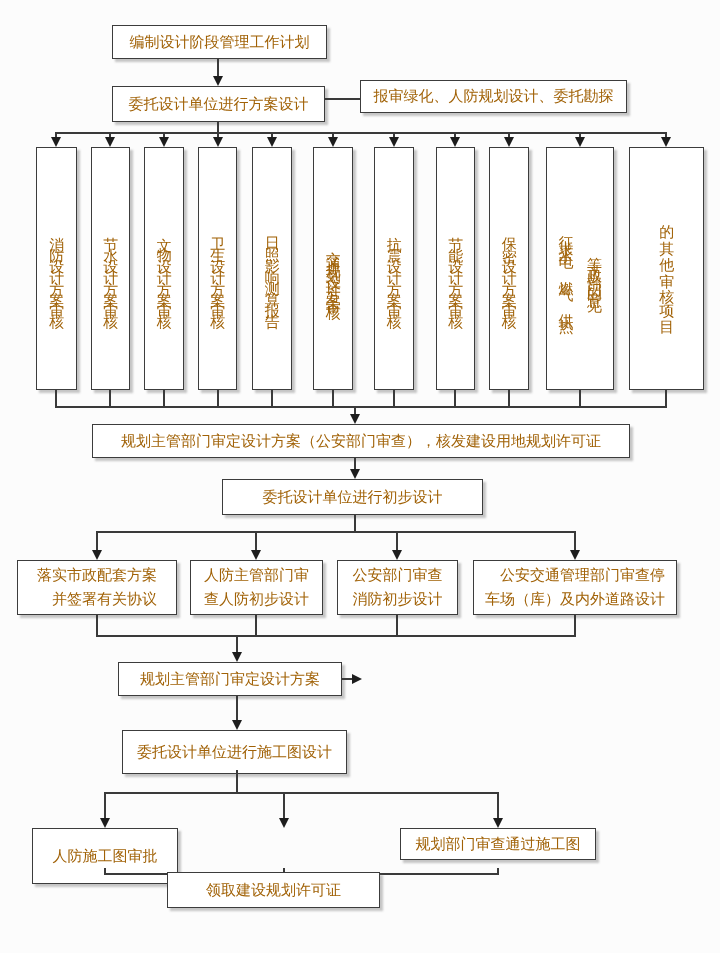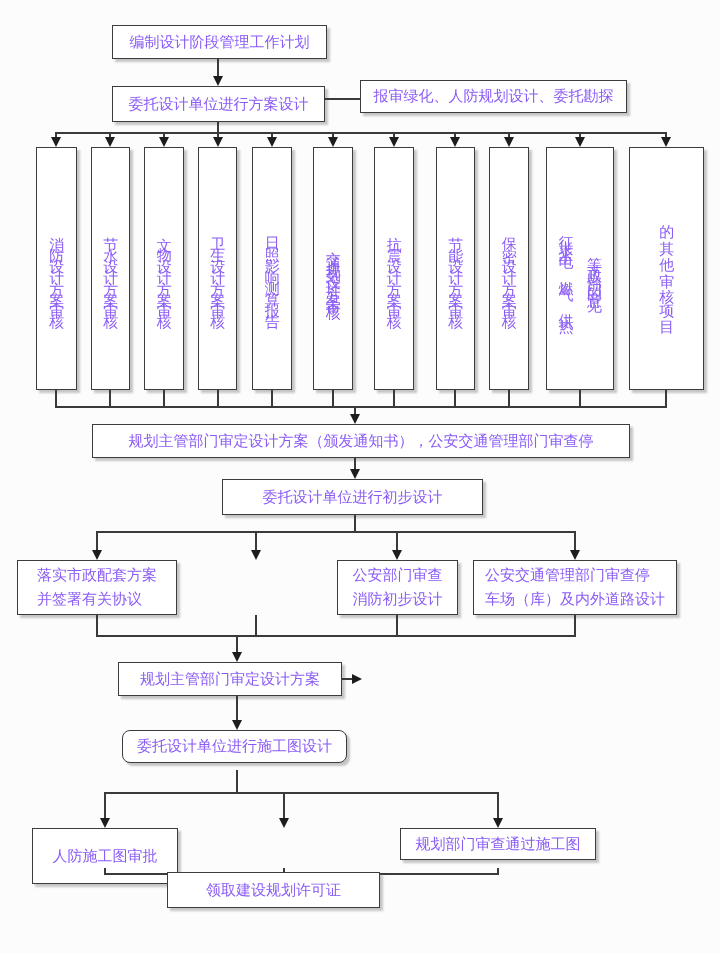--- a/index.html
+++ b/index.html
@@ -16,24 +16,24 @@
     color:#222;
   }
   .box{
     position:absolute;
     background:#ffffff;
     border:1.5px solid #3c3c3c;
     box-shadow:3px 3px 2px rgba(130,130,130,.45);
     display:flex;
     align-items:center;
     justify-content:center;
-    text-align:left;
+    text-align:right;
     font-size:15px;
     line-height:1.5;
-    color:#8b5cf6;
+    color:#a16207;
     box-sizing:border-box;
   }
   .two-line{white-space:pre-line;line-height:1.55;}
   .vbox{flex-direction:row;gap:6px;}
   .vtext{
     writing-mode:vertical-lr;
     text-orientation:upright;
     letter-spacing:11px;
     font-size:15px;
   }
@@ -140,61 +140,63 @@
   <div class="vline" style="left:332px;top:390px;height:18px;"></div>
   <div class="vline" style="left:393px;top:390px;height:18px;"></div>
   <div class="vline" style="left:454px;top:390px;height:18px;"></div>
   <div class="vline" style="left:508px;top:390px;height:18px;"></div>
   <div class="vline" style="left:579px;top:390px;height:18px;"></div>
   <div class="vline" style="left:665px;top:390px;height:18px;"></div>
   <div class="hline" style="left:56px;top:406px;width:611px;"></div>
   <div class="vline" style="left:354px;top:406px;height:8px;"></div>
   <div class="arrow-down" style="left:350px;top:414px;"></div>
 
-  <div class="box" style="left:92px;top:424px;width:538px;height:34px;">规划主管部门审定设计方案（颁发通知书），公安交通管理部门审查停</div>
+  <div class="box" style="left:92px;top:424px;width:538px;height:34px;">规划主管部门审定设计方案（公安部门审查），核发建设用地规划许可证</div>
 
   <div class="vline" style="left:354px;top:458px;height:12px;"></div>
   <div class="arrow-down" style="left:350px;top:469px;"></div>
 
   <div class="box" style="left:222px;top:479px;width:261px;height:36px;">委托设计单位进行初步设计</div>
 
   <div class="vline" style="left:354px;top:515px;height:18px;"></div>
   <div class="hline" style="left:97px;top:531px;width:479px;"></div>
   <div class="vline" style="left:96px;top:531px;height:19px;"></div>
   <div class="arrow-down" style="left:92px;top:550px;"></div>
   <div class="vline" style="left:255px;top:531px;height:19px;"></div>
   <div class="arrow-down" style="left:251px;top:550px;"></div>
   <div class="vline" style="left:396px;top:531px;height:19px;"></div>
   <div class="arrow-down" style="left:392px;top:550px;"></div>
   <div class="vline" style="left:574px;top:531px;height:19px;"></div>
   <div class="arrow-down" style="left:570px;top:550px;"></div>
 
   <div class="box two-line" style="left:17px;top:560px;width:160px;height:55px;">落实市政配套方案
 并签署有关协议</div>
+  <div class="box two-line" style="left:190px;top:560px;width:133px;height:55px;">人防主管部门审
+查人防初步设计</div>
   <div class="box two-line" style="left:337px;top:560px;width:121px;height:55px;">公安部门审查
 消防初步设计</div>
   <div class="box two-line" style="left:473px;top:560px;width:204px;height:55px;">公安交通管理部门审查停
 车场（库）及内外道路设计</div>
 
   <div class="vline" style="left:96px;top:615px;height:22px;"></div>
   <div class="vline" style="left:255px;top:615px;height:22px;"></div>
   <div class="vline" style="left:396px;top:615px;height:22px;"></div>
   <div class="vline" style="left:574px;top:615px;height:22px;"></div>
   <div class="hline" style="left:96px;top:635px;width:480px;"></div>
   <div class="vline" style="left:236px;top:635px;height:17px;"></div>
   <div class="arrow-down" style="left:232px;top:652px;"></div>
 
   <div class="box" style="left:118px;top:662px;width:224px;height:34px;">规划主管部门审定设计方案</div>
   <div class="hline" style="left:342px;top:678px;width:11px;"></div>
   <div class="arrow-right" style="left:352px;top:674px;"></div>
 
   <div class="vline" style="left:236px;top:696px;height:24px;"></div>
   <div class="arrow-down" style="left:232px;top:720px;"></div>
 
-  <div class="box" style="left:122px;top:730px;width:225px;height:33px;border-radius:8px;">委托设计单位进行施工图设计</div>
+  <div class="box" style="left:122px;top:730px;width:225px;height:44px;">委托设计单位进行施工图设计</div>
 
   <div class="vline" style="left:236px;top:770px;height:24px;"></div>
   <div class="hline" style="left:104px;top:792px;width:395px;"></div>
   <div class="vline" style="left:104px;top:792px;height:26px;"></div>
   <div class="arrow-down" style="left:100px;top:818px;"></div>
   <div class="vline" style="left:283px;top:792px;height:26px;"></div>
   <div class="arrow-down" style="left:279px;top:818px;"></div>
   <div class="vline" style="left:497px;top:792px;height:26px;"></div>
   <div class="arrow-down" style="left:493px;top:818px;"></div>
 

